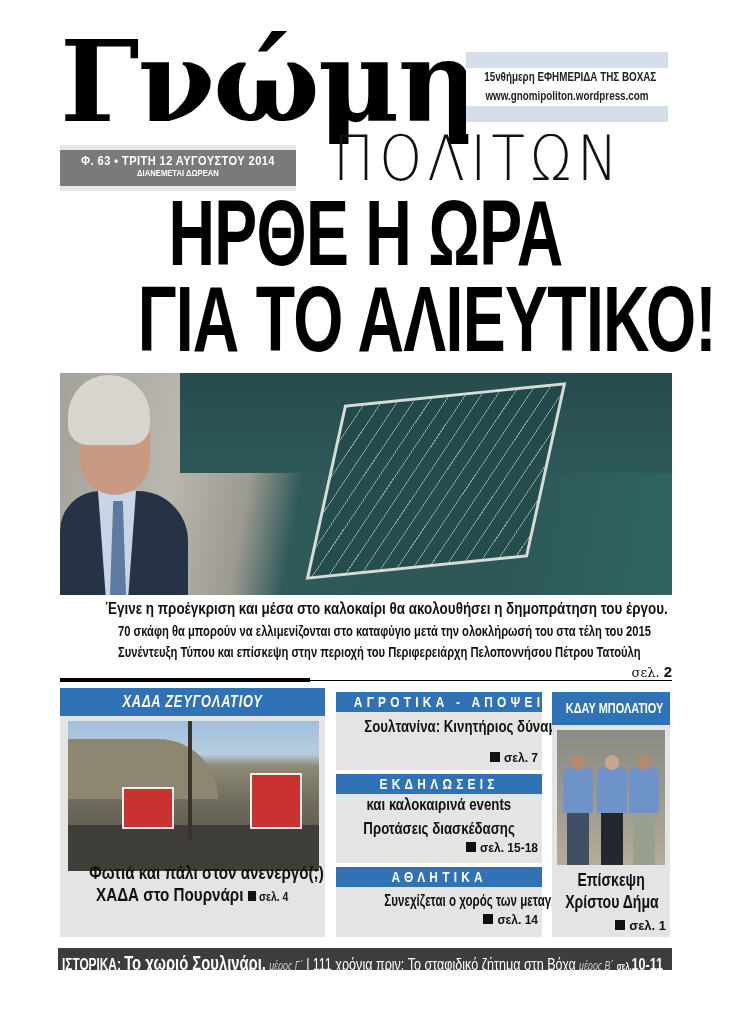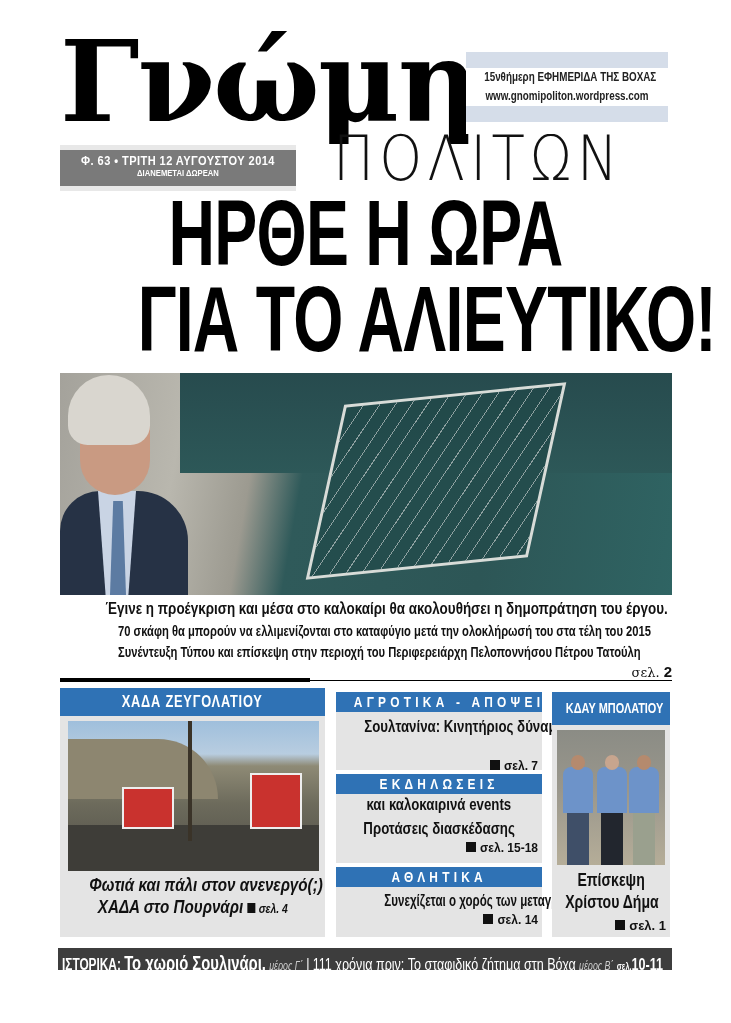--- a/index.html
+++ b/index.html
@@ -44,30 +44,30 @@
   .rule-thin { left:310px; top:680px; width:362px; height:1px; background:#000; }
 
   
   .sec-head { background:#2f72b5; color:#fff; font-weight:bold; text-align:center; white-space:nowrap; overflow:hidden; }
   .sec-head span { display:inline-block; transform:scaleX(0.8); }
   .gray { background:#e4e4e4; }
   .ref { font-weight:bold; white-space:nowrap; }
   .ref .sq { display:inline-block; width:10px; height:10px; background:#111; margin-right:4px; vertical-align:0px; }
 
   .left-col { left:60px; top:688px; width:265px; height:249px; }
-  .left-col .sec-head { height:28px; font-size:16px; line-height:28px; letter-spacing:1px; }
+  .left-col .sec-head { height:28px; font-size:16px; line-height:28px; letter-spacing:1px;font-style:italic; }
   .left-col .body { position:absolute; top:28px; left:0; right:0; bottom:0; }
   .fire-img { position:absolute; left:8px; top:5px; width:251px; height:150px; overflow:hidden;
               background: linear-gradient(180deg,#9fbfdc 0%, #b8cde0 22%, #8e8a75 30%, #6d6b5c 55%, #4e4d46 100%); }
   .fire-img .hill { position:absolute; left:0; top:18px; width:150px; height:60px; background:#8d8670; border-radius:0 70px 0 0; }
   .fire-img .truck1 { position:absolute; left:54px; top:66px; width:48px; height:38px; background:#c9322e; border:2px solid #eee; }
   .fire-img .truck2 { position:absolute; left:182px; top:52px; width:48px; height:52px; background:#c9322e; border:2px solid #eee; }
   .fire-img .ground { position:absolute; left:0; top:104px; width:251px; height:46px; background:#3e3d38; }
   .fire-img .tree { position:absolute; left:120px; top:0; width:4px; height:120px; background:#3a3328; }
-  .left-col .caption { position:absolute; left:0; right:0; top:158px; text-align:center; font-weight:bold; font-size:19px; line-height:22px; white-space:nowrap;font-style:italic; }
+  .left-col .caption { position:absolute; left:0; right:0; top:146px; text-align:center; font-weight:bold; font-size:19px; line-height:22px; white-space:nowrap; }
   .left-col .caption .c { display:inline-block; transform:scaleX(0.8); transform-origin:center; }
   .left-col .caption .ref { font-size:13px; }
 
   .mid-box { left:336px; width:206px; }
   .mid-box .sec-head { height:20px; font-size:14px; line-height:20px; letter-spacing:5px; }
   .mid-box .sec-head span { transform:scaleX(0.85); }
   .mid-box .txt { text-align:center; font-weight:bold; font-size:17px; line-height:22px; white-space:nowrap; }
   .mid-box .txt span { display:inline-block; transform:scaleX(0.78); }
   .mid-box .ref { text-align:right; font-size:12px; padding-right:4px; line-height:16px; }
   .mb1 { top:692px; height:78px; }
@@ -155,21 +155,21 @@
     <div class="caption">
       <div><span class="c">Φωτιά και πάλι στον ανενεργό(;)</span></div>
       <div><span class="c"><span>ΧΑΔΑ στο Πουρνάρι</span> <span class="ref"><span class="sq"></span><span>σελ. 4</span></span></span></div>
     </div>
   </div>
 </div>
 
 <div class="abs mid-box mb1 gray">
   <div class="sec-head"><span>ΑΓΡΟΤΙΚΑ - ΑΠΟΨΕΙΣ</span></div>
   <div class="txt" style="margin-top:4px;"><span>Σουλτανίνα: Κινητήριος δύναμη</span></div>
-  <div class="ref" style="margin-top:20px;"><span class="sq"></span><span>σελ. 7</span></div>
+  <div class="ref" style="margin-top:12px;"><span class="sq"></span><span>σελ. 7</span></div>
 </div>
 
 <div class="abs mid-box mb2 gray">
   <div class="sec-head"><span>ΕΚΔΗΛΩΣΕΙΣ</span></div>
   <div class="txt"><span>και καλοκαιρινά events</span></div>
   <div class="txt" style="margin-top:2px;"><span>Προτάσεις διασκέδασης</span></div>
   <div class="ref"><span class="sq"></span><span>σελ. 15-18</span></div>
 </div>
 
 <div class="abs mid-box mb3 gray">

